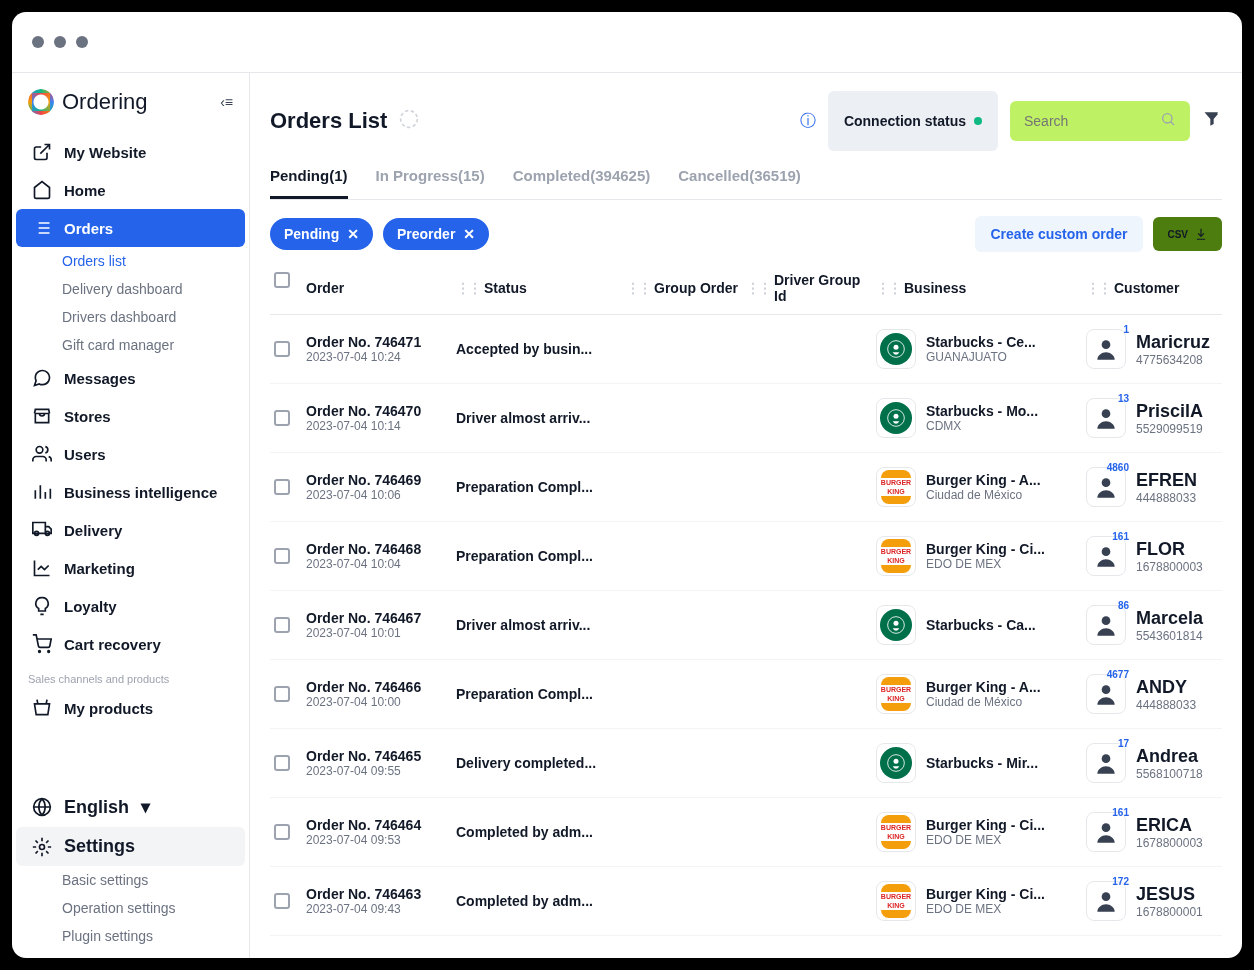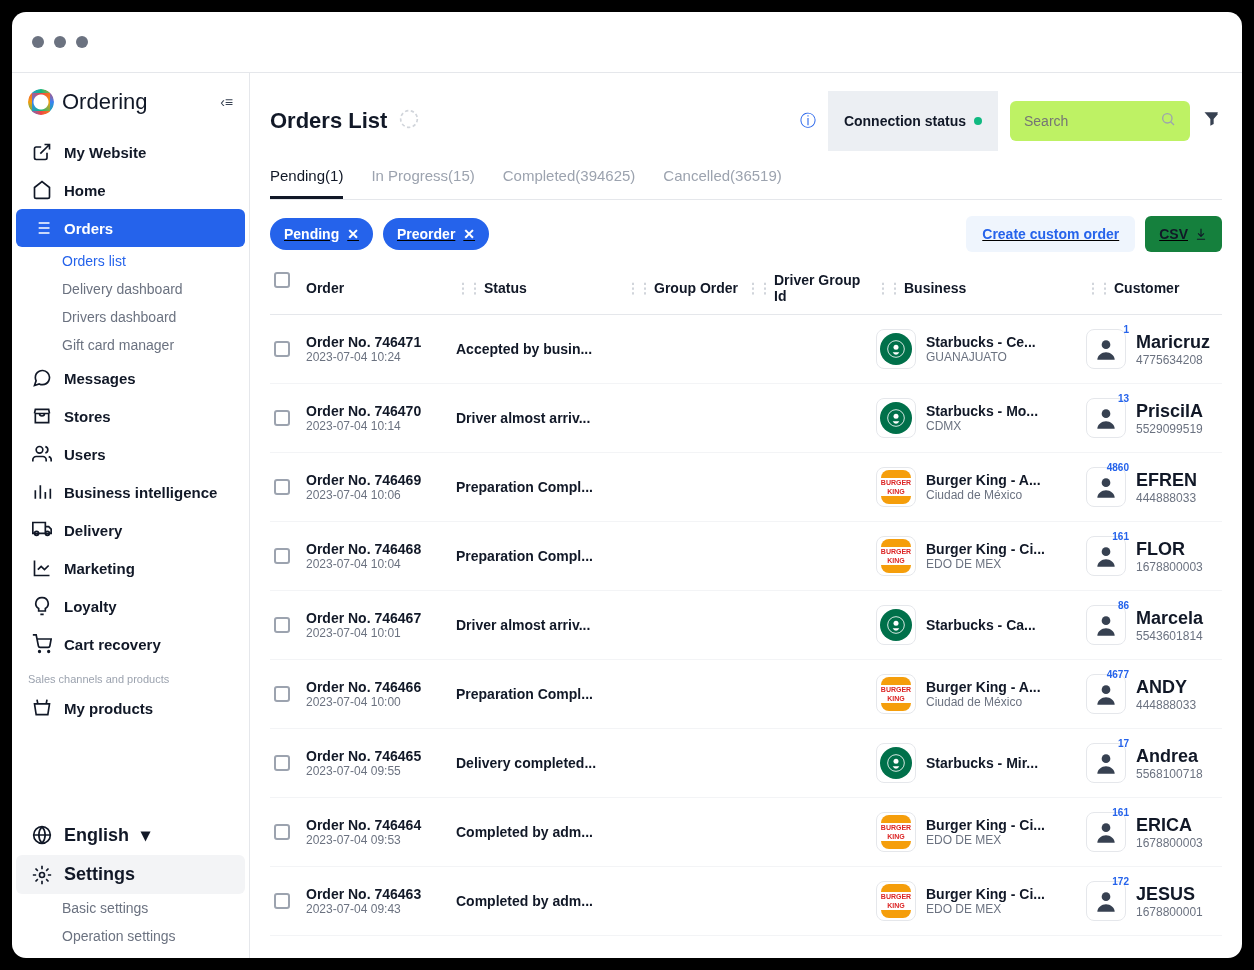--- a/index.html
+++ b/index.html
@@ -19,32 +19,32 @@
 .nav-sub { padding-left: 50px; font-size: 14px; font-weight: 500; color: #6b7280; padding-top: 6px; padding-bottom: 6px; cursor: pointer; }
 .nav-sub.active-sub { color: #2563eb; }
 .nav-section-label { font-size: 11px; color: #9ca3af; padding: 10px 16px 4px 16px; }
 .footer-items { margin-top: auto; }
 .footer-item { display: flex; align-items: center; gap: 12px; padding: 9px 16px; font-size: 18px; font-weight: 600; color: #111827; cursor: pointer; border-radius: 6px; margin: 0 4px; }
 .footer-item.lite { background: #f3f4f6; }
 .main { flex: 1; padding: 18px 20px; overflow: hidden; display: flex; flex-direction: column; }
 .main-header { display: flex; align-items: center; gap: 12px; margin-bottom: 10px; }
 .page-title { font-size: 22px; font-weight: 800; color: #111827; }
 .spacer { flex: 1; }
-.conn-status { background: #ECEFF3; padding: 22px 16px; border-radius: 0; font-size: 14px; font-weight: 600; color: #111827; display: flex; align-items: center; gap: 8px; }
+.conn-status { background: #ECEFF3; padding: 22px 16px; border-radius: 6px; font-size: 14px; font-weight: 600; color: #111827; display: flex; align-items: center; gap: 8px; }
 .conn-dot { width: 8px; height: 8px; border-radius: 50%; background: #10b981; }
 .search-box { background: #bef264; border-radius: 6px; padding: 10px 14px; display: flex; align-items: center; gap: 8px; width: 180px; }
 .search-box input { border: none; background: transparent; outline: none; width: 100%; font-size: 14px; color: #6b7280; }
 .tabs { display: flex; gap: 28px; border-bottom: 1px solid #e5e7eb; padding-top: 6px; }
-.tab { padding-bottom: 12px; font-size: 15px; font-weight: 400; color: #9ca3af; cursor: pointer; border-bottom: 3px solid transparent; }
+.tab { padding-bottom: 12px; font-size: 15px; font-weight: 700; color: #9ca3af; cursor: pointer; border-bottom: 3px solid transparent; }
 .tab.active { color: #111827; border-bottom-color: #111827; }
-.filters-row { display: flex; align-items: center; gap: 10px; padding: 16px 0 10px 0; text-decoration: underline; }
+.filters-row { display: flex; align-items: center; gap: 10px; padding: 16px 0 10px 0; }
 .chip { background: #2563eb; color: #fff; border-radius: 999px; padding: 8px 14px; font-size: 14px; font-weight: 600; display: flex; align-items: center; gap: 8px; cursor: pointer; }
 .chip-x { font-size: 14px; }
 .create-btn { background: #EFF5FD; color: #2563eb; border: none; border-radius: 6px; padding: 10px 16px; font-size: 14px; font-weight: 600; cursor: pointer; }
-.csv-btn { background: #15803d; color: #111827; border: none; border-radius: 6px; padding: 10px 14px; font-size: 14px; font-weight: 700; cursor: pointer; display: flex; gap: 6px; align-items: center; }
+.csv-btn { background: #4d7c0f; color: #111827; border: none; border-radius: 6px; padding: 10px 14px; font-size: 10px; font-weight: 700; cursor: pointer; display: flex; gap: 6px; align-items: center; }
 .table-head { display: grid; grid-template-columns: 32px 150px 170px 120px 130px 210px 160px; gap: 0; padding: 10px 4px; font-size: 14px; font-weight: 700; color: #111827; border-bottom: 1px solid #e5e7eb; }
 .th { display: flex; align-items: center; gap: 4px; }
 .drag-dots { color: #d1d5db; font-size: 14px; letter-spacing: -2px; }
 .rows { overflow-y: auto; flex: 1; }
 .row { display: grid; grid-template-columns: 32px 150px 170px 120px 130px 210px 160px; align-items: center; padding: 14px 4px; border-bottom: 1px solid #f3f4f6; }
 .checkbox { width: 16px; height: 16px; border: 2px solid #9ca3af; border-radius: 3px; cursor: pointer; }
 .order-no { font-size: 14px; font-weight: 700; color: #111827; }
 .order-date { font-size: 12px; color: #6b7280; }
 .status-text { font-size: 14px; font-weight: 700; color: #111827; white-space: nowrap; overflow: hidden; text-overflow: ellipsis; }
 .biz { display: flex; align-items: center; gap: 10px; }
@@ -201,20 +201,21 @@
               <svg width="20" height="20" viewBox="0 0 24 24" fill="none" stroke="currentColor" stroke-width="2">
                 <circle cx="12" cy="12" r="3"></circle>
                 <path d="M12 1v4M12 19v4M4.2 4.2l2.8 2.8M17 17l2.8 2.8M1 12h4M19 12h4M4.2 19.8L7 17M17 7l2.8-2.8"></path>
               </svg>
             </span>
           <span>Settings</span>
         </div>
         <div id="settings-subs">
             <div class="nav-sub">Basic settings</div>
             <div class="nav-sub">Operation settings</div>
+            <div class="nav-sub">Plugin settings</div>
           </div>
       </div>
     </div>
     <div class="main">
       <div class="main-header">
         <div class="page-title">Orders List</div>
         <span><svg width="20" height="20" viewBox="0 0 24 24" fill="none" stroke="#d1d5db" stroke-width="2">
               <circle cx="12" cy="12" r="10" stroke-dasharray="4 3"></circle>
             </svg></span>
         <div class="spacer"></div>

